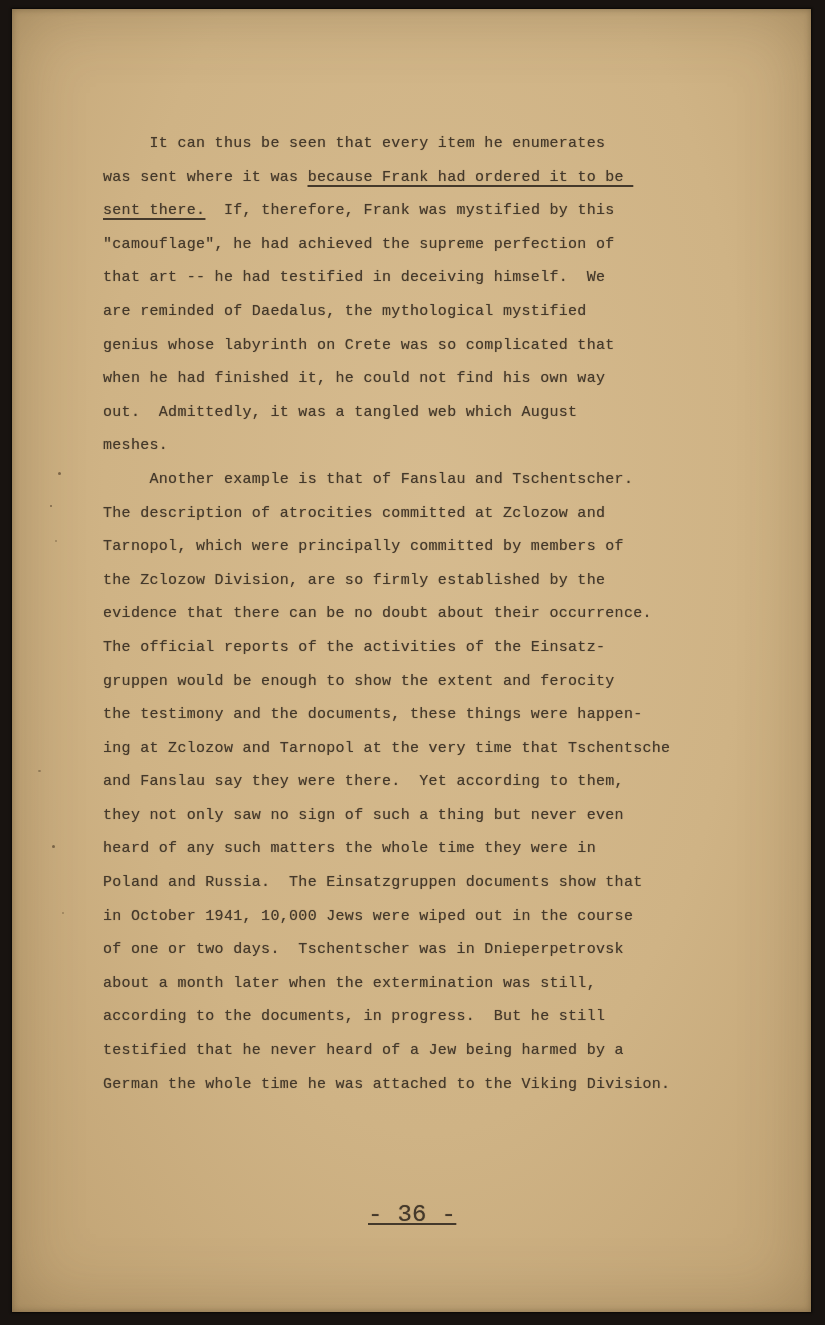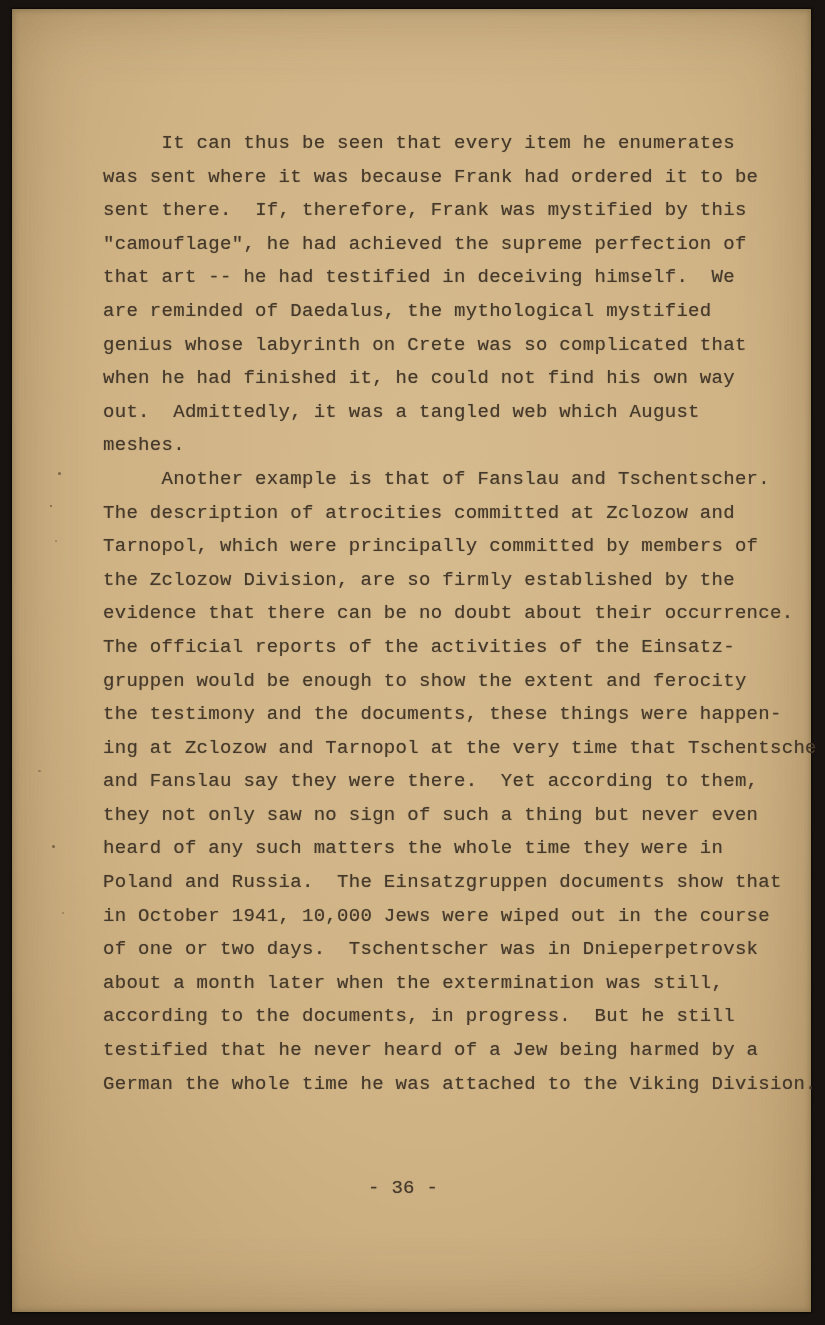--- a/index.html
+++ b/index.html
@@ -13,37 +13,39 @@
     position:absolute;left:12px;top:9px;width:799px;height:1303px;
     background:radial-gradient(ellipse at 52% 38%, #d6bb8f 0%, #cfb385 55%, #c0a273 100%);
     box-shadow:
       inset 0 0 70px rgba(84,62,32,.30),
       inset 0 0 7px rgba(60,45,25,.40),
       0 0 2px 1px rgba(0,0,0,.65);
   }
   .text-body{
     position:absolute;left:91px;top:118px;right:19px;
     font-family:"Liberation Mono",monospace;
-    font-size:19px;line-height:33.6px;
+    font-size:15px;line-height:33.6px;
     letter-spacing:.3px;
     color:var(--ink,#44392b);
     text-shadow:0 0 1px rgba(66,50,32,.55);
   }
   .line{white-space:pre;height:33.6px;}
   .u{
+    text-decoration:underline;
     text-decoration-thickness:1.8px;
     text-underline-offset:4px;
   }
   .page-number{
-    position:absolute;left:356px;top:1163px;
+    position:absolute;left:356px;top:1189px;
     font-family:"Liberation Mono",monospace;
-    font-size:19px;line-height:33.6px;
+    font-size:24px;line-height:33.6px;
     letter-spacing:.3px;
     color:var(--ink,#44392b);
     text-shadow:0 0 1px rgba(66,50,32,.55);
+    text-decoration:underline;
   }
   .speck{
     position:absolute;border-radius:50%;
     background:rgba(58,44,28,.55);
   }
 </style>
 </head>
 <body style="--bg: #181310; --ink: #44392b;">
 
 <div class="paper">

